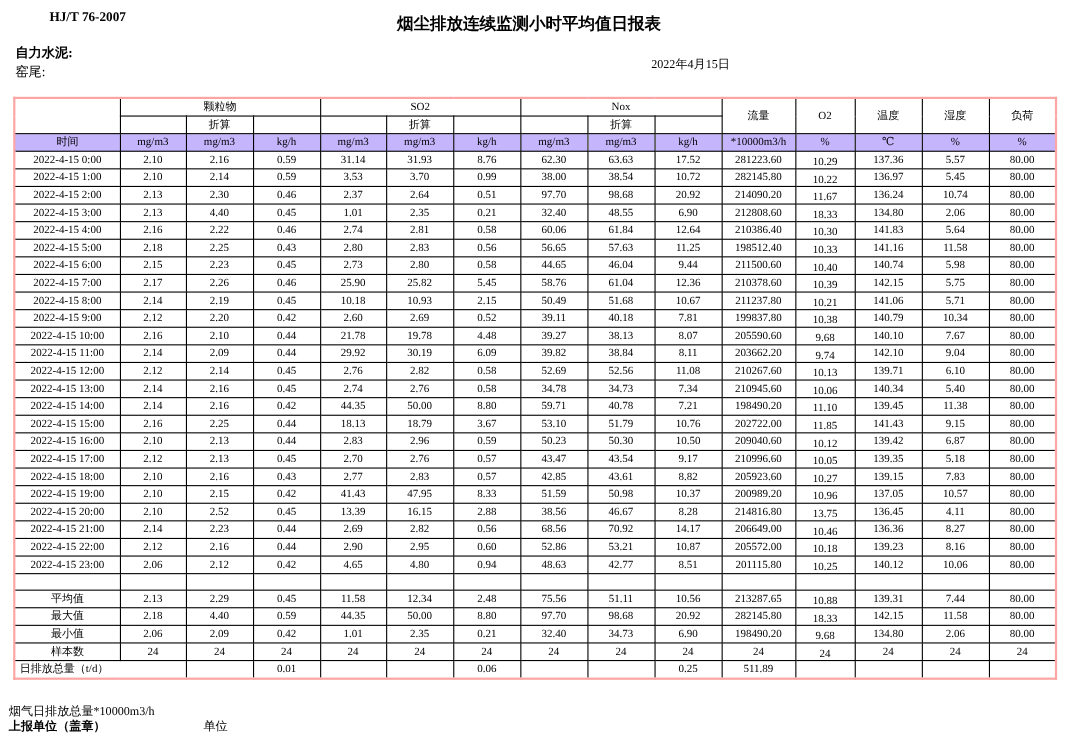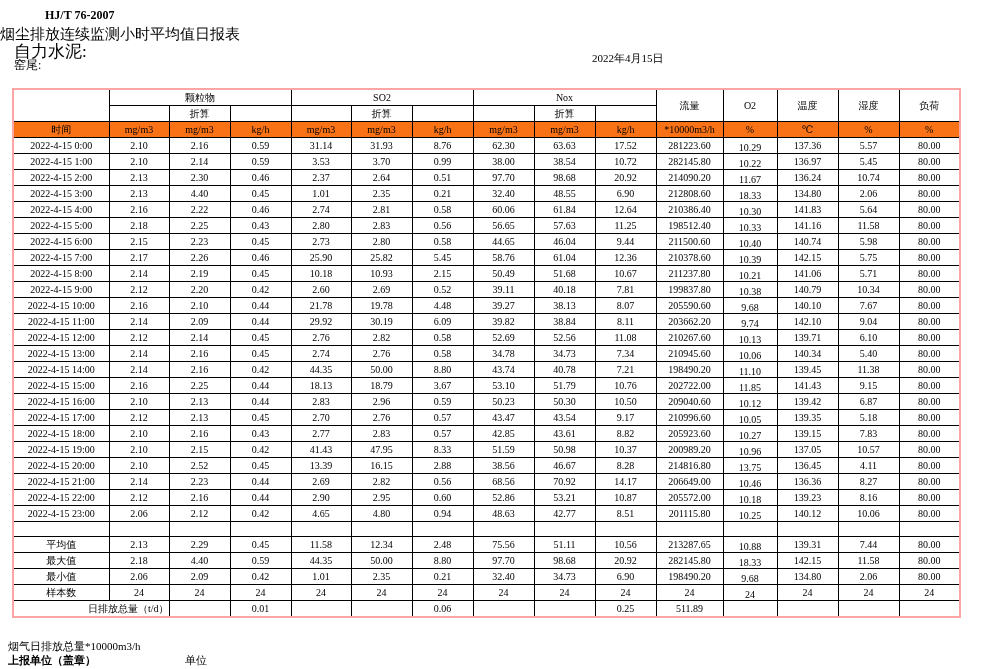--- a/index.html
+++ b/index.html
@@ -5,22 +5,22 @@
   * { box-sizing: border-box; }
   html, body { margin: 0; padding: 0; }
   body {
     width: 981px; height: 669px;
     background: #ffffff;
     position: relative;
     font-family: "Liberation Serif", "DejaVu Serif", serif;
     color: #000;
   }
   .std     { position: absolute; left: 9px;  top: 8px;  font-weight: bold; font-size: 12px; margin-left: 36px; }
-  .title   { position: absolute; left: 0;     top: 25px; width: 962px; font-weight: normal; font-size: 15px; }
-  .company { position: absolute; left: 14px;  top: 40px; font-weight: normal; font-size: 17px; }
+  .title   { position: absolute; left: 0;     top: 12px; width: 962px; text-align: center; font-weight: bold; font-size: 15px; }
+  .company { position: absolute; left: 14px;  top: 40px; font-weight: bold; font-size: 12px; }
   .loc     { position: absolute; left: 14px;  top: 57px; font-weight: normal; font-size: 12px; }
   .date    { position: absolute; left: 592px; top: 51px; font-size: 11px; }
 
   table {
     position: absolute; left: 12px; top: 88px;
     width: 947px;
     border-collapse: collapse;
     table-layout: fixed;
     border: 2px solid #fca5a5;
     font-size: 10px;
@@ -29,23 +29,23 @@
     border: 1px solid #000;
     padding: 0;
     height: 15px;
     line-height: 15px;
     text-align: center;
     vertical-align: middle;
     font-weight: normal;
     white-space: nowrap;
     overflow: hidden;
   }
-  thead tr.green th { background: #f97316; }
+  thead tr.green th { background: #c4b5fd; }
   tbody td.o2low { padding-top: 5px; height: 10px; line-height: 10px; margin-left: 24px; }
-  tbody tr.total td.rowlabel { text-align: right; padding-left: 4px; }
+  tbody tr.total td.rowlabel { text-align: left; padding-left: 4px; }
 
   .f1 { position: absolute; left: 8px;   top: 639px; font-size: 11px; }
   .f2 { position: absolute; left: 8px;   top: 653px; font-size: 11px; font-weight: bold; }
   .f3 { position: absolute; left: 185px; top: 653px; font-size: 11px; }
 </style>
 </head>
 <body>
 
 <div class="std">HJ/T 76-2007</div>
 <div class="title">烟尘排放连续监测小时平均值日报表</div>
@@ -352,21 +352,21 @@
         <td>80.00</td>
       </tr>
       <tr>
         <td class="rowlabel">2022-4-15 14:00</td>
         <td>2.14</td>
         <td>2.16</td>
         <td>0.42</td>
         <td>44.35</td>
         <td>50.00</td>
         <td>8.80</td>
-        <td>43.74</td>
+        <td>59.71</td>
         <td>40.78</td>
         <td>7.21</td>
         <td>198490.20</td>
         <td class="o2low">11.10</td>
         <td>139.45</td>
         <td>11.38</td>
         <td>80.00</td>
       </tr>
       <tr>
         <td class="rowlabel">2022-4-15 15:00</td>

